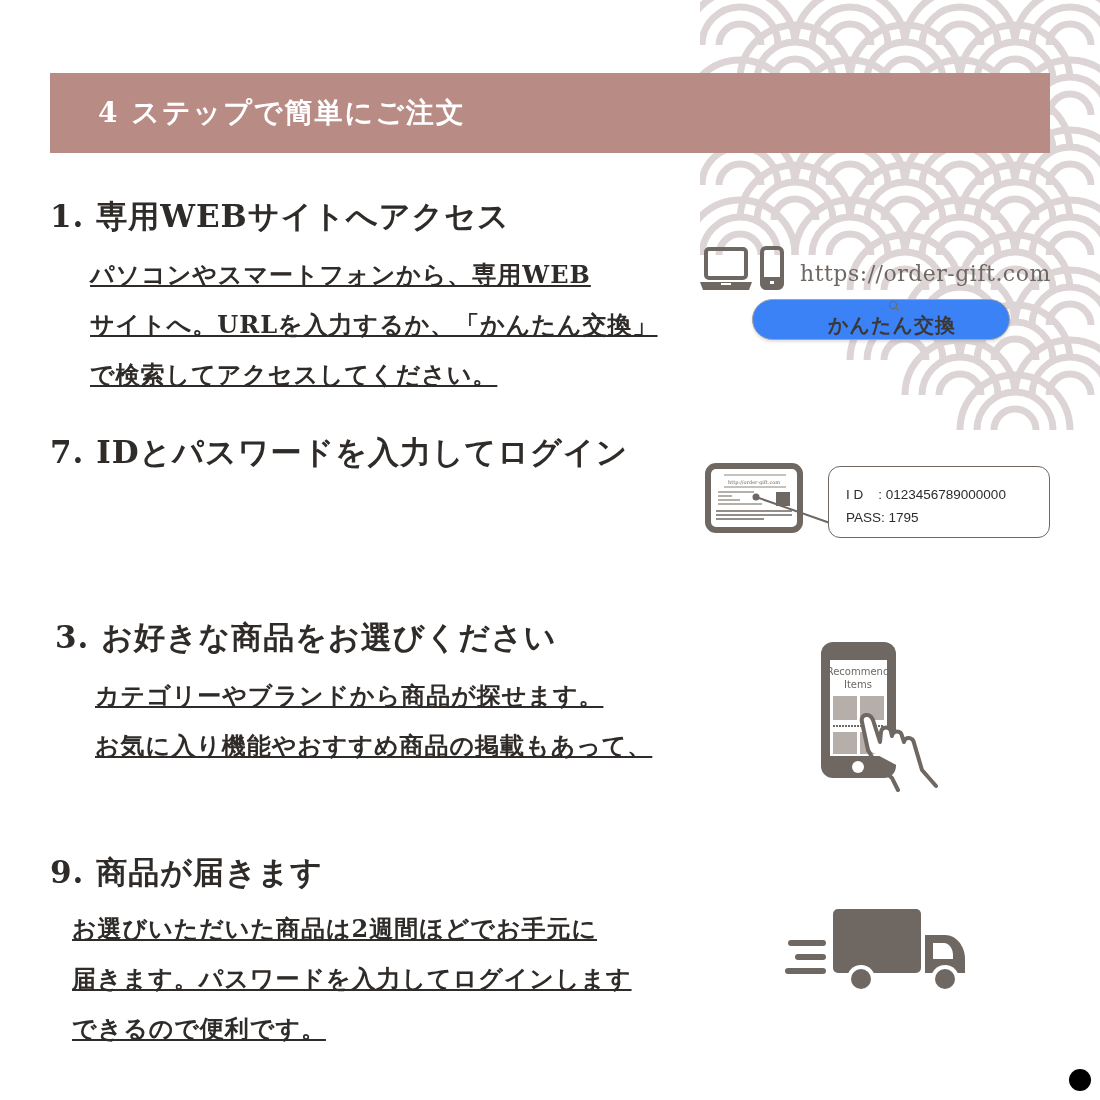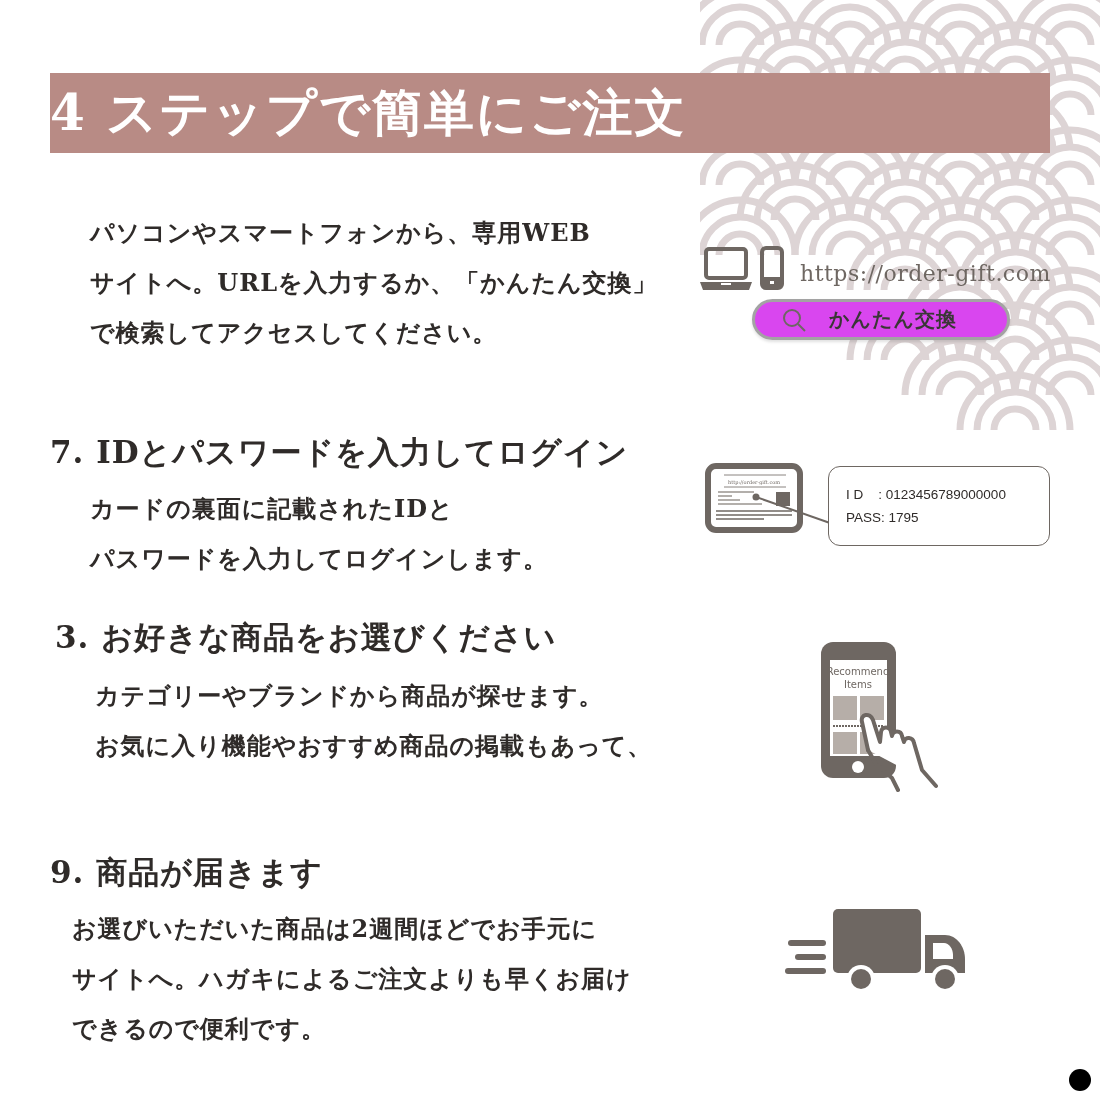--- a/index.html
+++ b/index.html
@@ -2,46 +2,46 @@
 <html><head>
 <meta charset="utf-8">
 <style>
   * { margin:0; padding:0; box-sizing:border-box; }
   html, body { width:1100px; height:1100px; overflow:hidden; background:#ffffff; }
   body { position:relative; font-family:"DejaVu Serif","Liberation Serif",serif; color:#2f2b29; }
 
   .seigaiha { position:absolute; left:700px; top:0; width:400px; height:440px; z-index:0; }
 
   .title-bar { position:absolute; left:50px; top:73px; width:1000px; height:80px; background:#b88b85; z-index:1; display:flex; align-items:center; }
-  .title-text { color:#ffffff; font-family:"DejaVu Serif",serif; font-weight:bold; font-size:50px; letter-spacing:2px; }
+  .title-text { margin-left:48px; color:#ffffff; font-family:"DejaVu Serif",serif; font-weight:bold; font-size:28px; letter-spacing:2px; }
 
   .step { position:absolute; z-index:2; }
   .step-heading { font-family:"DejaVu Serif",serif; font-weight:bold; font-size:31px; color:#2f2b29; letter-spacing:1px; white-space:nowrap; }
-  .step-body { margin-left:40px; margin-top:18px; }
+  .step-body { margin-left:40px; margin-top:18px;text-decoration:underline; }
   .step-body .line { font-family:"DejaVu Serif",serif; font-weight:bold; font-size:24px; line-height:50px; color:#2f2b29; white-space:nowrap; letter-spacing:1px; }
 
   .step1 { left:50px; top:196px; }
   .step2 { left:50px; top:432px; }
   .step3 { left:55px; top:617px; }
   .step4 { left:50px; top:852px; }
   .step1 .step-body { margin-top:12px; }
   .step2 .step-body { margin-top:10px; }
   .step3 .step-body { margin-top:12px; }
   .step4 .step-body { margin-top:10px;margin-left:22px; }
 
   
   .access-illust { position:absolute; left:700px; top:243px; width:370px; height:100px; z-index:2;text-decoration:underline; }
   .url-text { position:absolute; left:100px; top:18px; font-family:"DejaVu Serif",serif; font-size:22px; color:#6e6762; letter-spacing:0.5px; white-space:nowrap; }
-  .search-box { position:absolute; left:52px; top:56px; width:258px; height:41px; border:3px solid #a3a3a3; border-radius:21px; background:#d946ef; box-shadow:0 2px 3px rgba(0,0,0,0.12); display:flex; align-items:center; }
+  .search-box { position:absolute; left:52px; top:56px; width:258px; height:41px; border:1px solid #a3a3a3; border-radius:21px; background:#3b82f6; box-shadow:0 2px 3px rgba(0,0,0,0.12); display:flex; align-items:center;flex-direction:column; }
   .search-icon { margin-left:26px; width:26px; height:26px; }
   .search-label { margin-left:22px; font-family:"DejaVu Sans",sans-serif; font-weight:bold; font-size:20px; color:#3a3735; letter-spacing:1px; }
 
   
   .login-illust { position:absolute; left:704px; top:462px; width:350px; height:88px; z-index:2; }
-  .cred-box { position:absolute; left:124px; top:4px; width:222px; height:80px; border:1.5px solid #6e6762; border-radius:12px; background:#fff; padding:16px 0 0 17px; }
+  .cred-box { position:absolute; left:124px; top:4px; width:222px; height:72px; border:1.5px solid #6e6762; border-radius:12px; background:#fff; padding:16px 0 0 17px; }
   .cred-line { font-family:"Liberation Sans",sans-serif; font-size:13.5px; color:#2f2b29; line-height:23px; white-space:pre; }
 
   .phone-illust { position:absolute; left:818px; top:638px; width:125px; height:155px; z-index:2; }
   .truck-illust { position:absolute; left:785px; top:905px; width:190px; height:90px; z-index:2; }
 
   .page-dot { position:absolute; left:1069px; top:1069px; width:22px; height:22px; border-radius:50%; background:#000; z-index:2; }
 </style>
 </head>
 <body>
 
@@ -89,20 +89,21 @@
       <use href="#wave" x="370" y="395"></use>
     <use href="#wave" x="315" y="430"></use>
   </g>
 </svg>
 
 <div class="title-bar">
   <span class="title-text">4 ステップで簡単にご注文</span>
 </div>
 
 <section class="step step1">
+  <div class="step-heading">1. 専用WEBサイトへアクセス</div>
   <div class="step-body">
     <div class="line">パソコンやスマートフォンから、専用WEB</div>
     <div class="line">サイトへ。URLを入力するか、「かんたん交換」</div>
     <div class="line">で検索してアクセスしてください。</div>
   </div>
 </section>
 
 <div class="access-illust">
   <svg style="position:absolute;left:0;top:4px" width="52" height="44" viewBox="0 0 52 44">
     <rect x="6" y="2" width="40" height="29" rx="3" fill="none" stroke="#6e6762" stroke-width="4"></rect>
@@ -119,24 +120,20 @@
     <svg class="search-icon" viewBox="0 0 26 26">
       <circle cx="11" cy="11" r="8" fill="none" stroke="#6e6762" stroke-width="2"></circle>
       <line x1="17" y1="17" x2="24" y2="24" stroke="#6e6762" stroke-width="2"></line>
     </svg>
     <span class="search-label">かんたん交換</span>
   </div>
 </div>
 
 <section class="step step2">
   <div class="step-heading">7. IDとパスワードを入力してログイン</div>
-  <div class="step-body">
-    <div class="line">カードの裏面に記載されたIDと</div>
-    <div class="line">パスワードを入力してログインします。</div>
-  </div>
 </section>
 
 <div class="login-illust">
   <svg style="position:absolute;left:0;top:0" width="130" height="80" viewBox="0 0 130 80">
     <rect x="4" y="4" width="92" height="64" rx="8" fill="#fff" stroke="#6e6762" stroke-width="6"></rect>
     <line x1="20" y1="13" x2="82" y2="13" stroke="#8a8480" stroke-width="1"></line>
     <text x="50" y="22" font-size="5" text-anchor="middle" fill="#6e6762" font-family="DejaVu Serif, serif">http://order-gift.com</text>
     <line x1="20" y1="25" x2="82" y2="25" stroke="#8a8480" stroke-width="1"></line>
     <line x1="14" y1="30" x2="50" y2="30" stroke="#9a948f" stroke-width="1.5"></line>
     <line x1="14" y1="34" x2="28" y2="34" stroke="#9a948f" stroke-width="1.5"></line>
@@ -175,21 +172,21 @@
   <rect x="15" y="94" width="24" height="22" fill="#b6aea8"></rect>
   <rect x="42" y="94" width="24" height="22" fill="#b6aea8"></rect>
   <path d="M50,112 L44,84 C42,76 52,74 55,82 L62,104 L63,94 C64,88 72,88 73,94 L74,98 C75,92 83,92 84,98 L86,104 C87,98 95,99 96,105 L104,132 L118,148" fill="#fff" stroke="#6e6762" stroke-width="4" stroke-linejoin="round" stroke-linecap="round"></path>
   <path d="M50,112 L58,126 L74,140 L80,152" fill="none" stroke="#6e6762" stroke-width="4" stroke-linecap="round"></path>
 </svg>
 
 <section class="step step4">
   <div class="step-heading">9. 商品が届きます</div>
   <div class="step-body">
     <div class="line">お選びいただいた商品は2週間ほどでお手元に</div>
-    <div class="line">サイトへ。ハガキによるご注文よりも早くお届け</div>
+    <div class="line">届きます。パスワードを入力してログインします</div>
     <div class="line">できるので便利です。</div>
   </div>
 </section>
 
 <svg class="truck-illust" viewBox="0 0 190 90">
   <rect x="3" y="35" width="38" height="6" rx="3" fill="#6e6762"></rect>
   <rect x="10" y="49" width="31" height="6" rx="3" fill="#6e6762"></rect>
   <rect x="0" y="63" width="41" height="6" rx="3" fill="#6e6762"></rect>
   <rect x="48" y="4" width="88" height="64" rx="5" fill="#6e6762"></rect>
   <path d="M140,30 H160 C172,30 180,42 180,54 V68 H140 Z" fill="#6e6762"></path>

